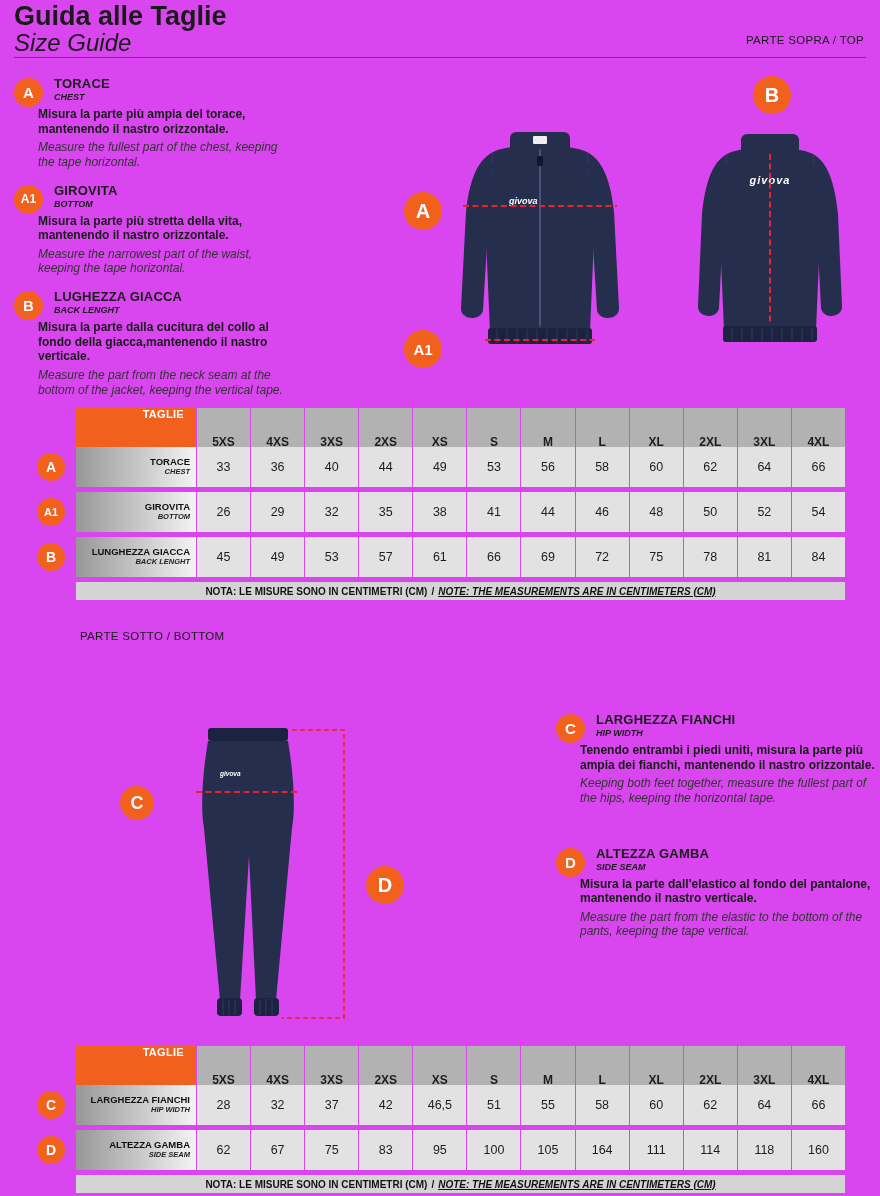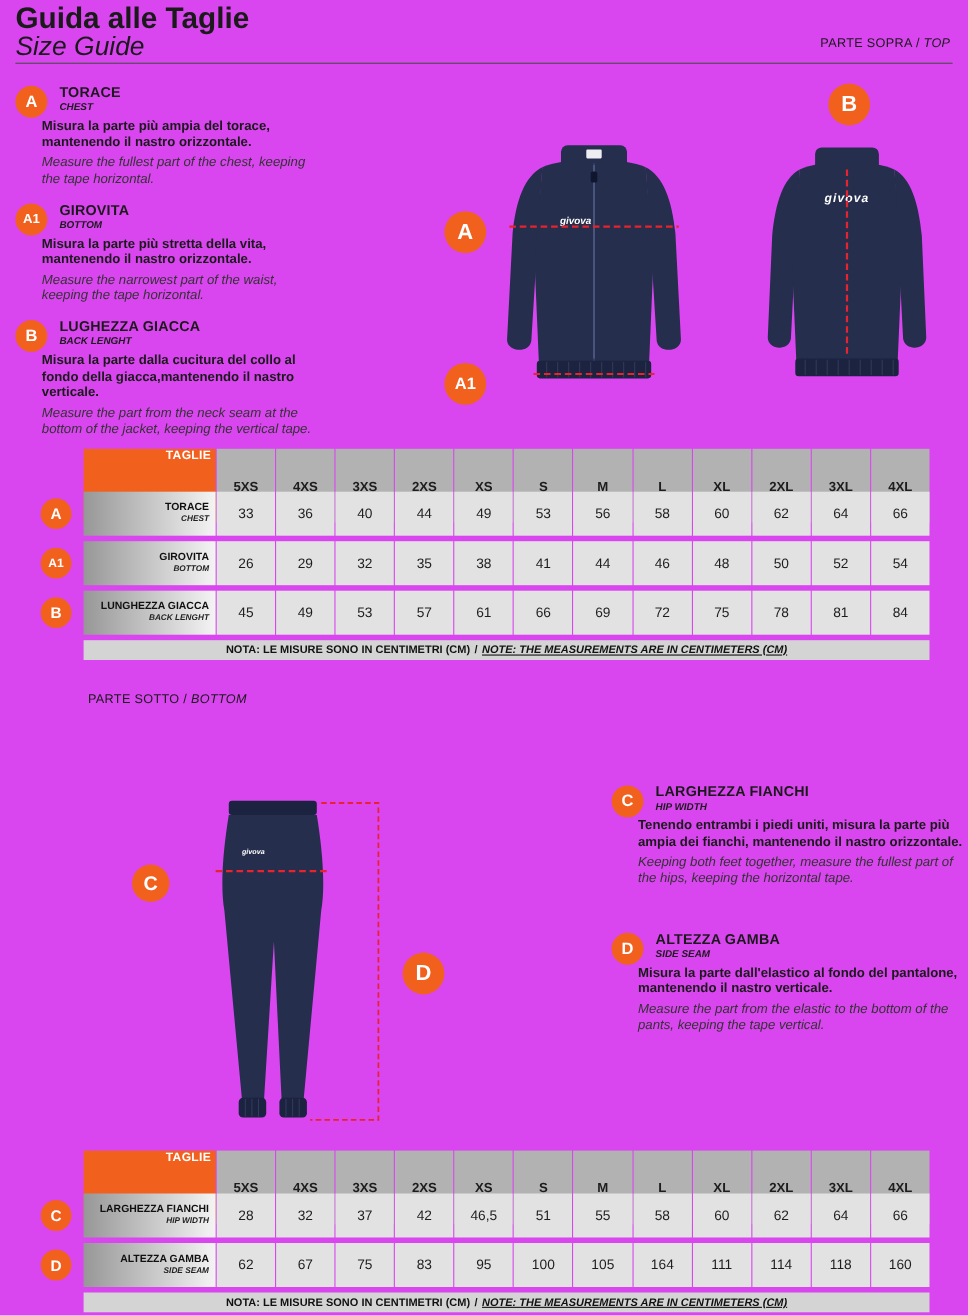--- a/index.html
+++ b/index.html
@@ -4,21 +4,21 @@
 <style>
   html,body{margin:0;padding:0;background:#fff;}
   .page{position:relative;width:880px;height:1196px;background:#d946ef;overflow:hidden;
         font-family:"Liberation Sans","DejaVu Sans",sans-serif;color:#1a1a1a;}
 
   
   .titles{position:absolute;left:14px;top:0;}
   .title-it{font-size:27px;font-weight:bold;margin:2px 0 0;line-height:1.05;}
   .title-en{font-size:24px;font-style:italic;font-weight:normal;margin:0;line-height:1.05;}
   .section-label{font-size:11.5px;letter-spacing:.3px;color:#1a1a1a;}
-  .section-label .en{font-style:italic;text-align:center;}
+  .section-label .en{text-align:center;}
   .section-top{position:absolute;right:16px;top:34px;}
   .section-bottom{position:absolute;left:80px;top:630px;}
   .rule{position:absolute;left:14px;right:14px;top:57px;border-top:1.5px solid #4d4d4d;}
 
   
   .badge{position:absolute;border-radius:50%;background:var(--accent);color:#fff;font-weight:bold;
          display:flex;align-items:center;justify-content:center;box-sizing:border-box;}
   .badge-sm{width:29px;height:29px;font-size:15px;}
   .badge-sm.two{font-size:12px;}
   .badge-lg{width:38px;height:38px;font-size:20px;}
@@ -59,21 +59,21 @@
   .pos-d{left:366px;top:866px;}
 
   
   .size-table{position:absolute;left:27px;width:818px;}
   .size-table-top{top:408px;}
   .size-table-bottom{top:1046px;}
   .trow{display:grid;grid-template-columns:48px 120px repeat(12,1fr);column-gap:1px;margin-bottom:5px;height:40px;}
   .trow.thead{height:34px;}
   .cell{display:flex;align-items:center;justify-content:center;}
   .cell.size{background:var(--table-header-bg);color:#1d1d1d;font-weight:bold;font-size:12px;}
-  .cell.taglie{background:var(--accent);color:#fff;flex-direction:column;align-items:flex-end;padding-right:4px;box-sizing:border-box;gap:44px;}
+  .cell.taglie{background:var(--accent);color:#fff;flex-direction:column;align-items:flex-end;padding-right:12px;box-sizing:border-box;gap:44px;}
   .taglie-it{font-weight:bold;font-size:11px;letter-spacing:.3px;}
   .taglie-en{font-style:italic;font-size:10px;}
   .cell.val{background:var(--table-cell-bg);font-size:12.5px;color:#1d1d1d;}
   .cell.rowlabel{background:linear-gradient(to right,#979797,#f4f4f4);flex-direction:column;align-items:flex-end;
                  padding-right:6px;box-sizing:border-box;text-align:right;}
   .lab-it{font-size:9.5px;font-weight:bold;color:#101010;line-height:1.15;}
   .lab-en{font-size:7.5px;font-weight:bold;font-style:italic;color:#222;line-height:1.15;}
   .badge-wrap{display:flex;align-items:center;justify-content:center;}
   .row-badge{width:28px;height:28px;border-radius:50%;background:var(--accent);color:#fff;font-weight:bold;
              font-size:14px;display:flex;align-items:center;justify-content:center;}

